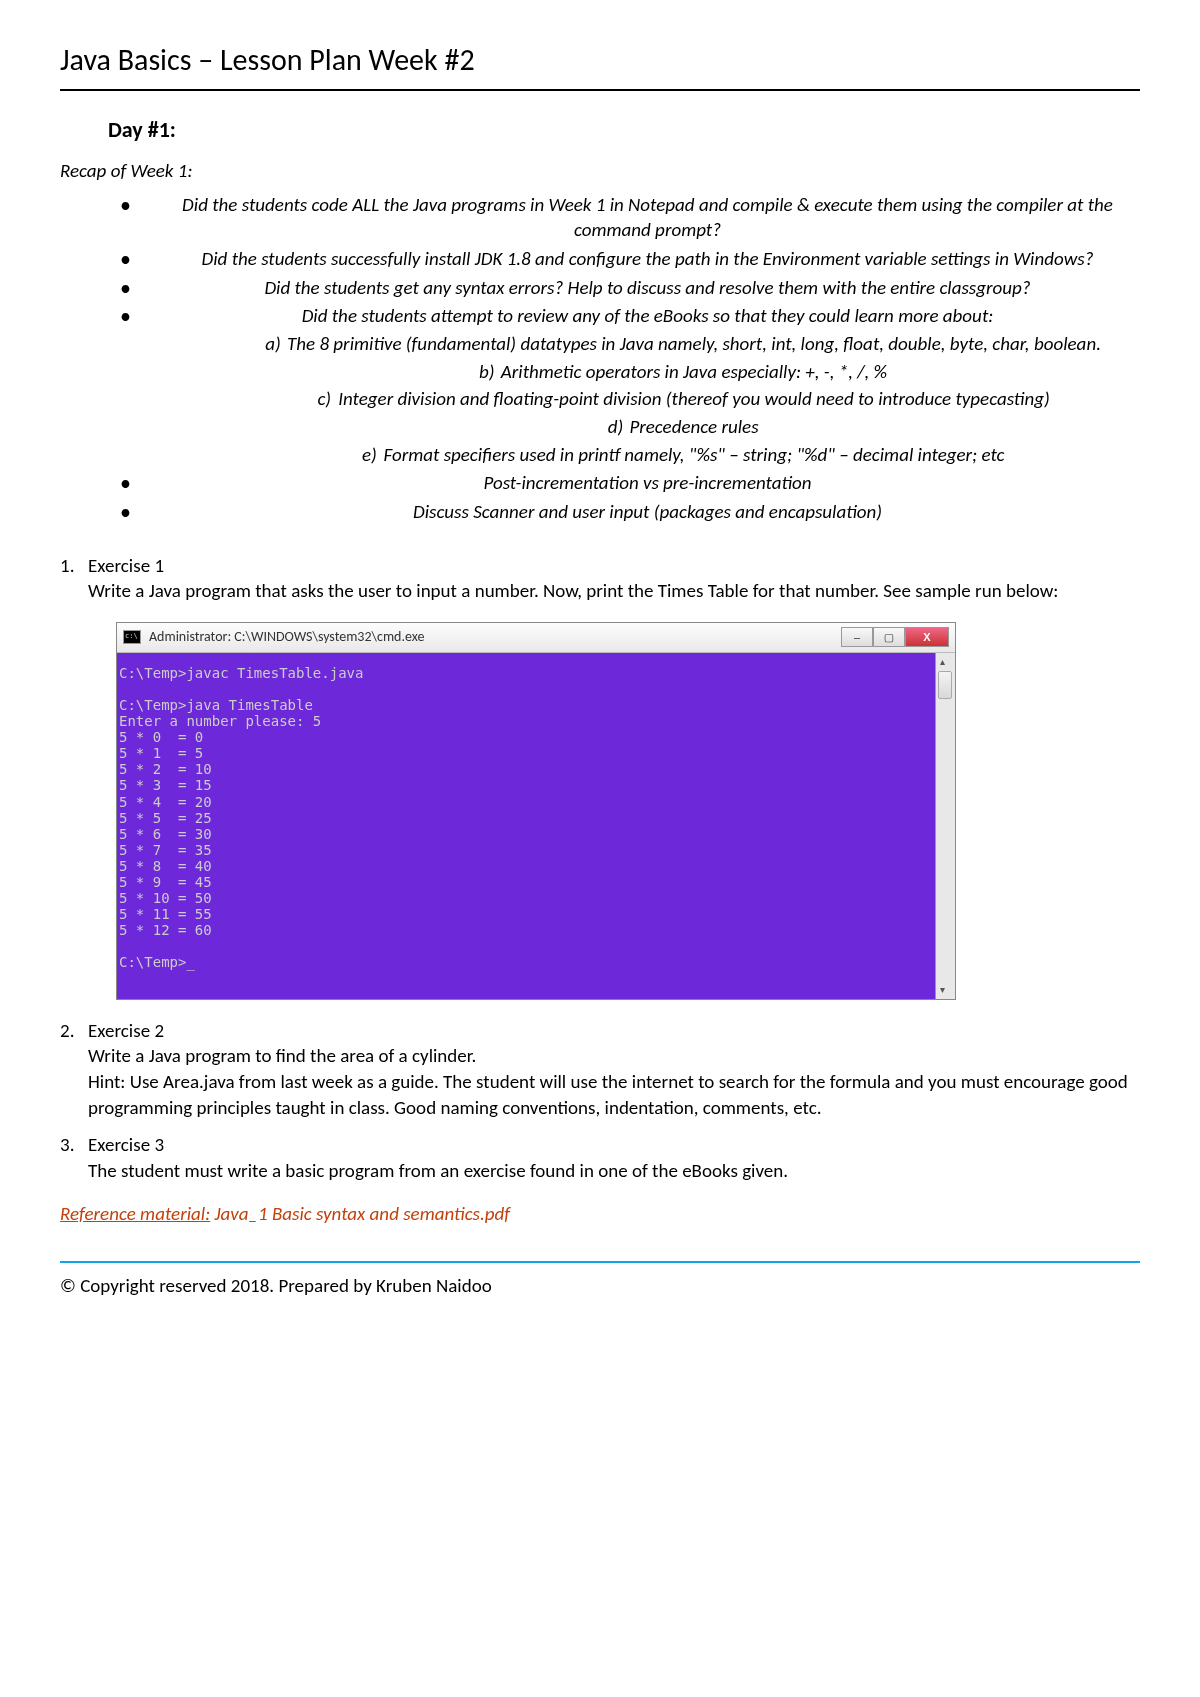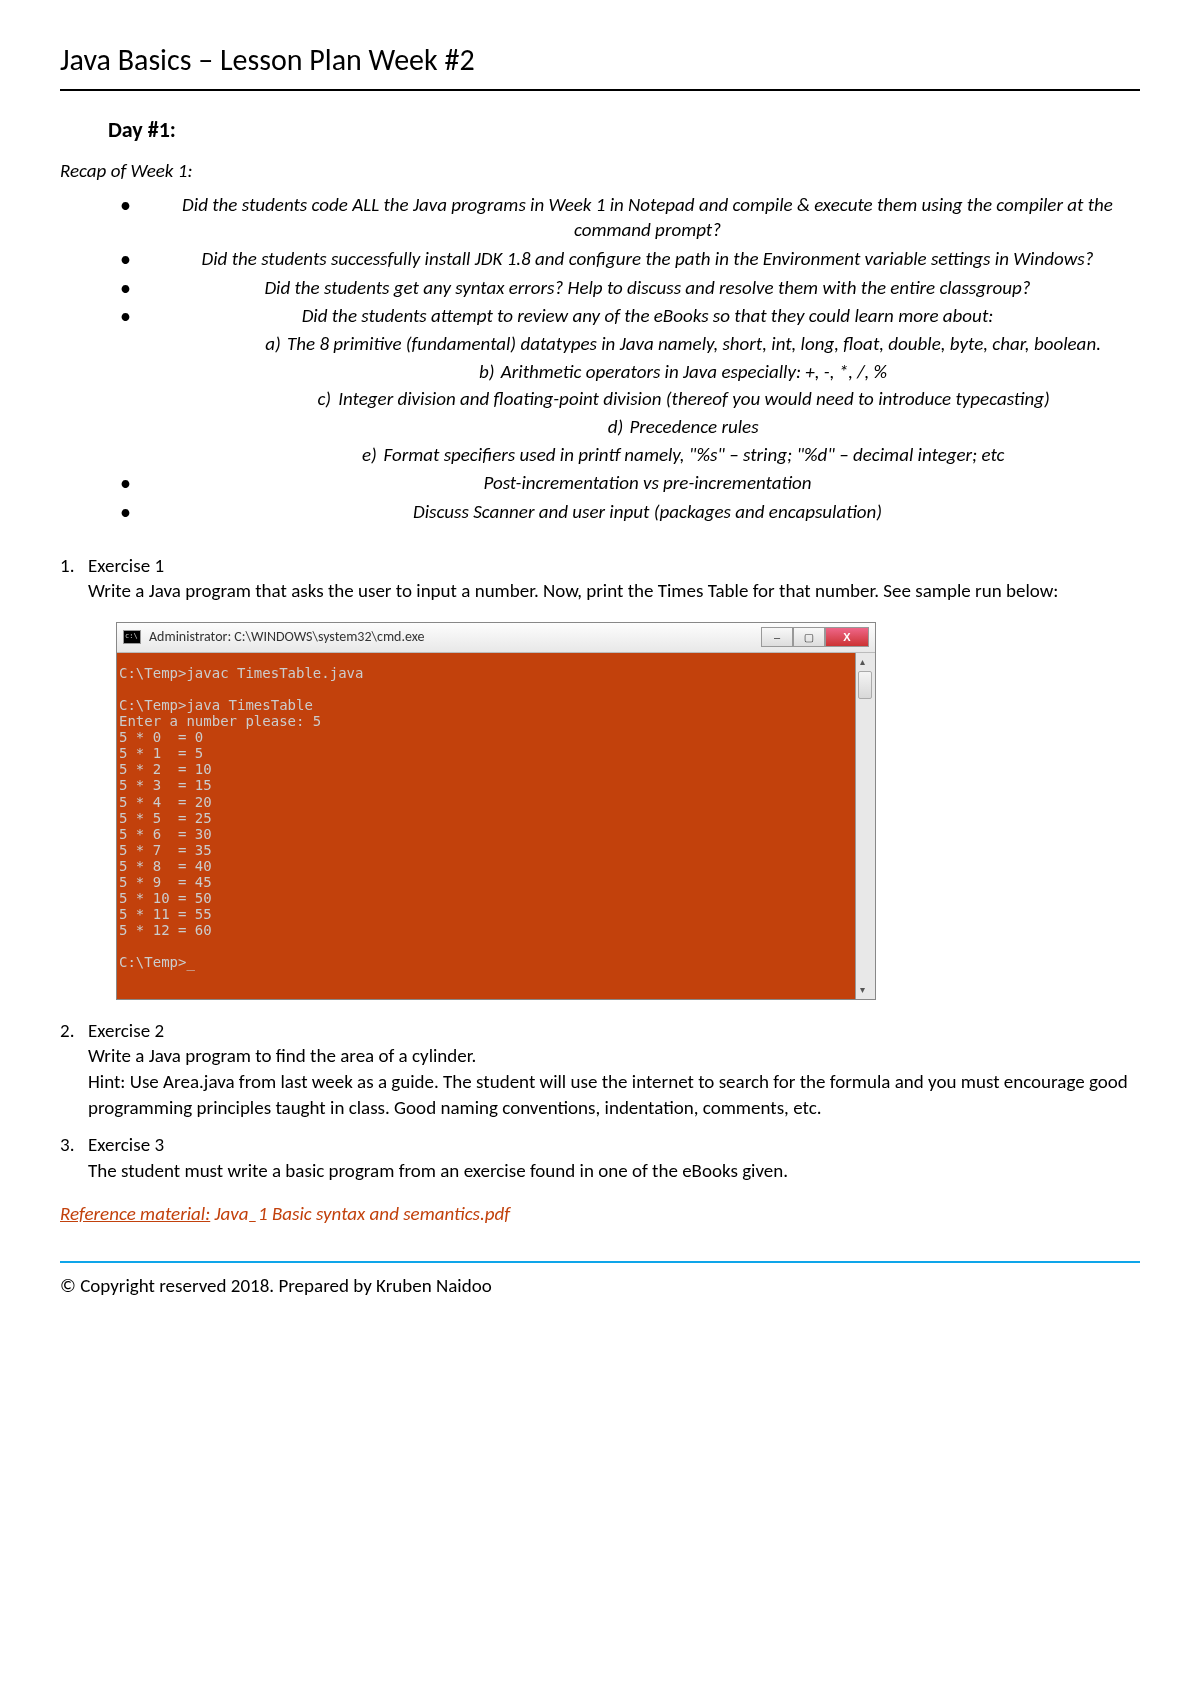--- a/index.html
+++ b/index.html
@@ -82,21 +82,21 @@
     }
     ol.exercises > li .num {
       position: absolute;
       left: 0;
     }
     .exercise-body {
       margin-top: 0;
     }
     .cmd-container {
       margin: 18px 0 18px 28px;
-      width: 760px;
+      width: 840px;
       border: 1px solid #888;
       background: #f0f0f0;
     }
     .cmd-titlebar {
       height: 30px;
       background: linear-gradient(#fdfdfd, #e8e8e8);
       border-bottom: 1px solid #bbb;
       display: flex;
       align-items: center;
       padding: 0 6px;
@@ -139,21 +139,21 @@
       font-family: Arial;
       color: #333;
     }
     .cmd-btn.close {
       background: linear-gradient(#e68, #c33);
       color: #fff;
       font-weight: bold;
       width: 44px;
     }
     .cmd-body {
-      background: #c2410c;
+      background: #6d28d9;
       display: flex;
     }
     .cmd-text {
       flex: 1;
       color: #ccc;
       font-family: "Lucida Console", Consolas, monospace;
       font-size: 14px;
       padding: 12px 2px 28px 2px;
       white-space: pre;
       line-height: 1.15;

